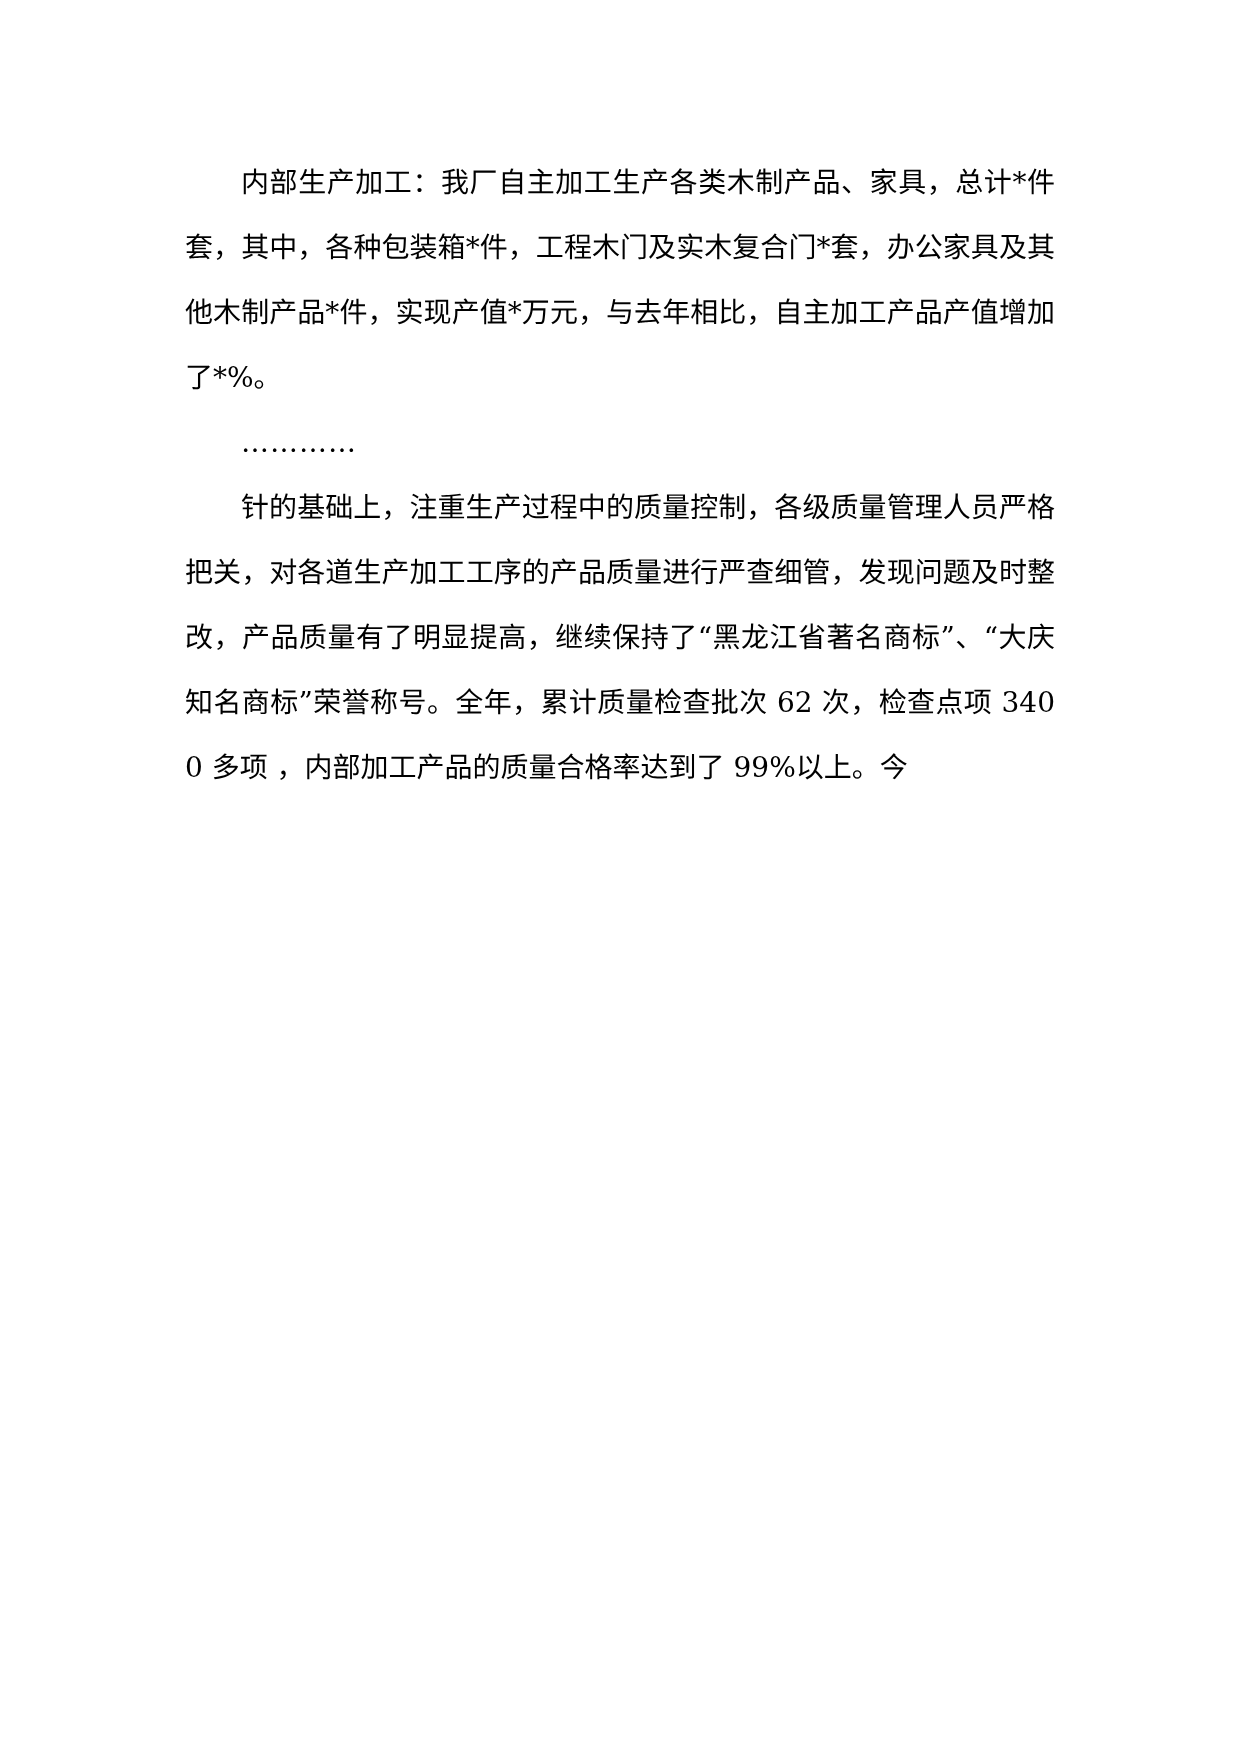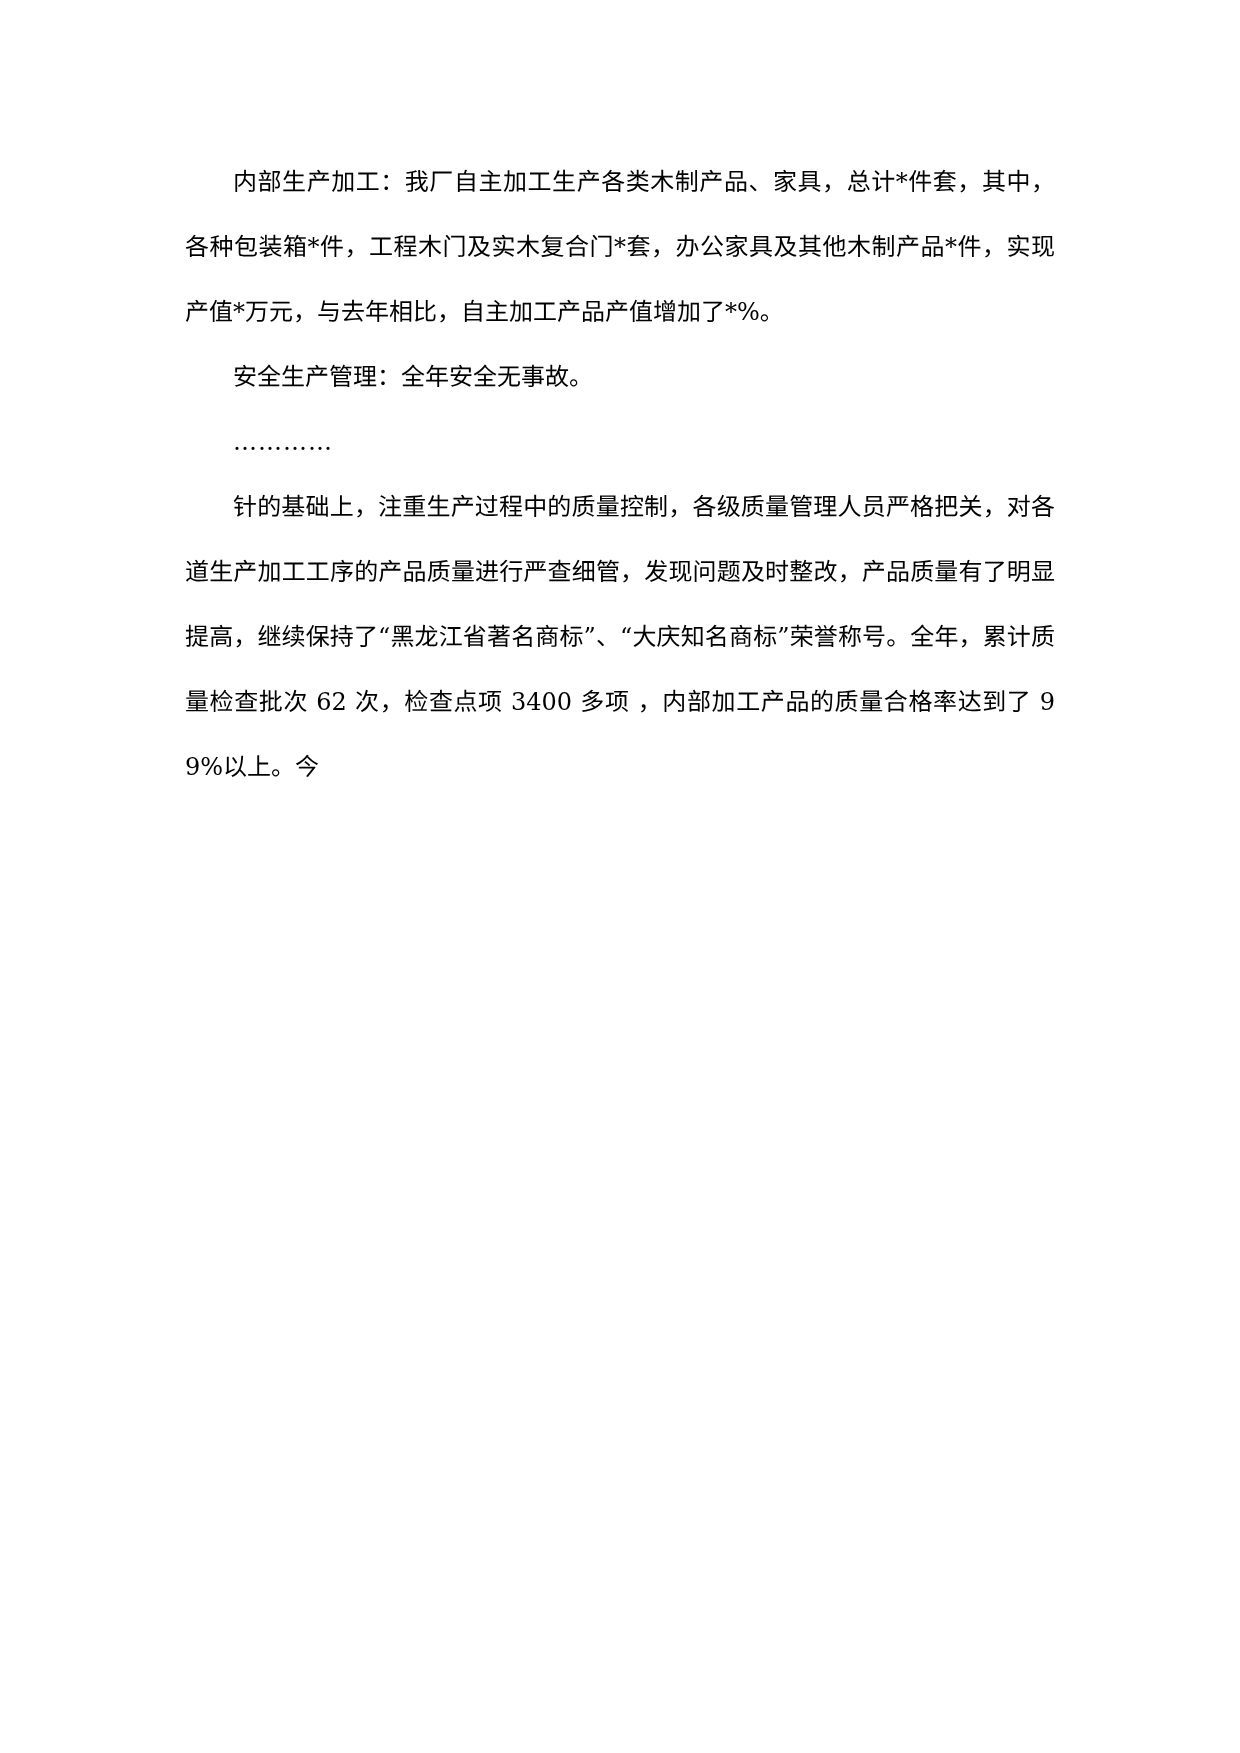--- a/index.html
+++ b/index.html
@@ -13,37 +13,36 @@
     overflow: hidden;
   }
   .page {
     box-sizing: border-box;
     width: 1240px;
     height: 1753px;
     padding: 150px 185px 0 185px;
     background: #ffffff;
     color: #000000;
     font-family: "DejaVu Serif", "Liberation Serif", serif;
-    font-size: 24px;
+    font-size: 28px;
     line-height: 65px;
   }
   .para {
     margin: 0;
     padding: 0;
     text-indent: 2em;
     text-align: justify;
     text-justify: inter-character;
     word-break: break-all;
   }
   .para.dots {
     text-align: left;
     letter-spacing: 1px;
   }
 </style>
 </head>
 <body>
 
 <div class="page">
   <p class="para">内部生产加工：我厂自主加工生产各类木制产品、家具，总计*件套，其中，各种包装箱*件，工程木门及实木复合门*套，办公家具及其他木制产品*件，实现产值*万元，与去年相比，自主加工产品产值增加了*%。</p>
-  <p class="para">安全生产管理：全年安全无事故。</p>
   <p class="para dots">…………</p>
   <p class="para">针的基础上，注重生产过程中的质量控制，各级质量管理人员严格把关，对各道生产加工工序的产品质量进行严查细管，发现问题及时整改，产品质量有了明显提高，继续保持了“黑龙江省著名商标”、“大庆知名商标”荣誉称号。全年，累计质量检查批次 62 次，检查点项 3400 多项 ，内部加工产品的质量合格率达到了 99%以上。今</p>
 </div>
 
 </body></html>

